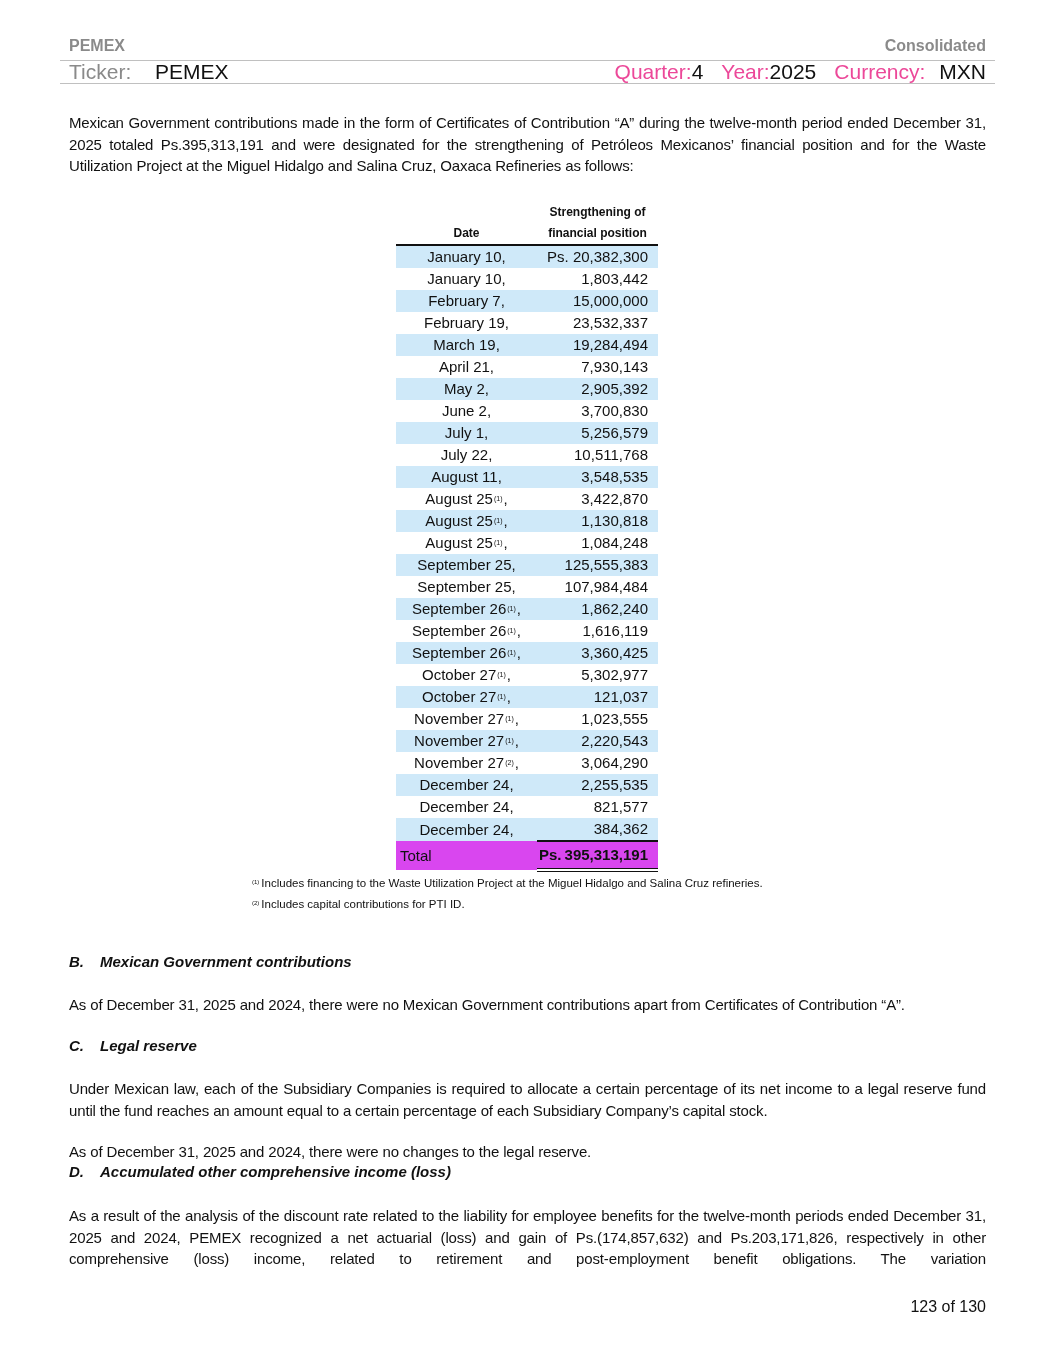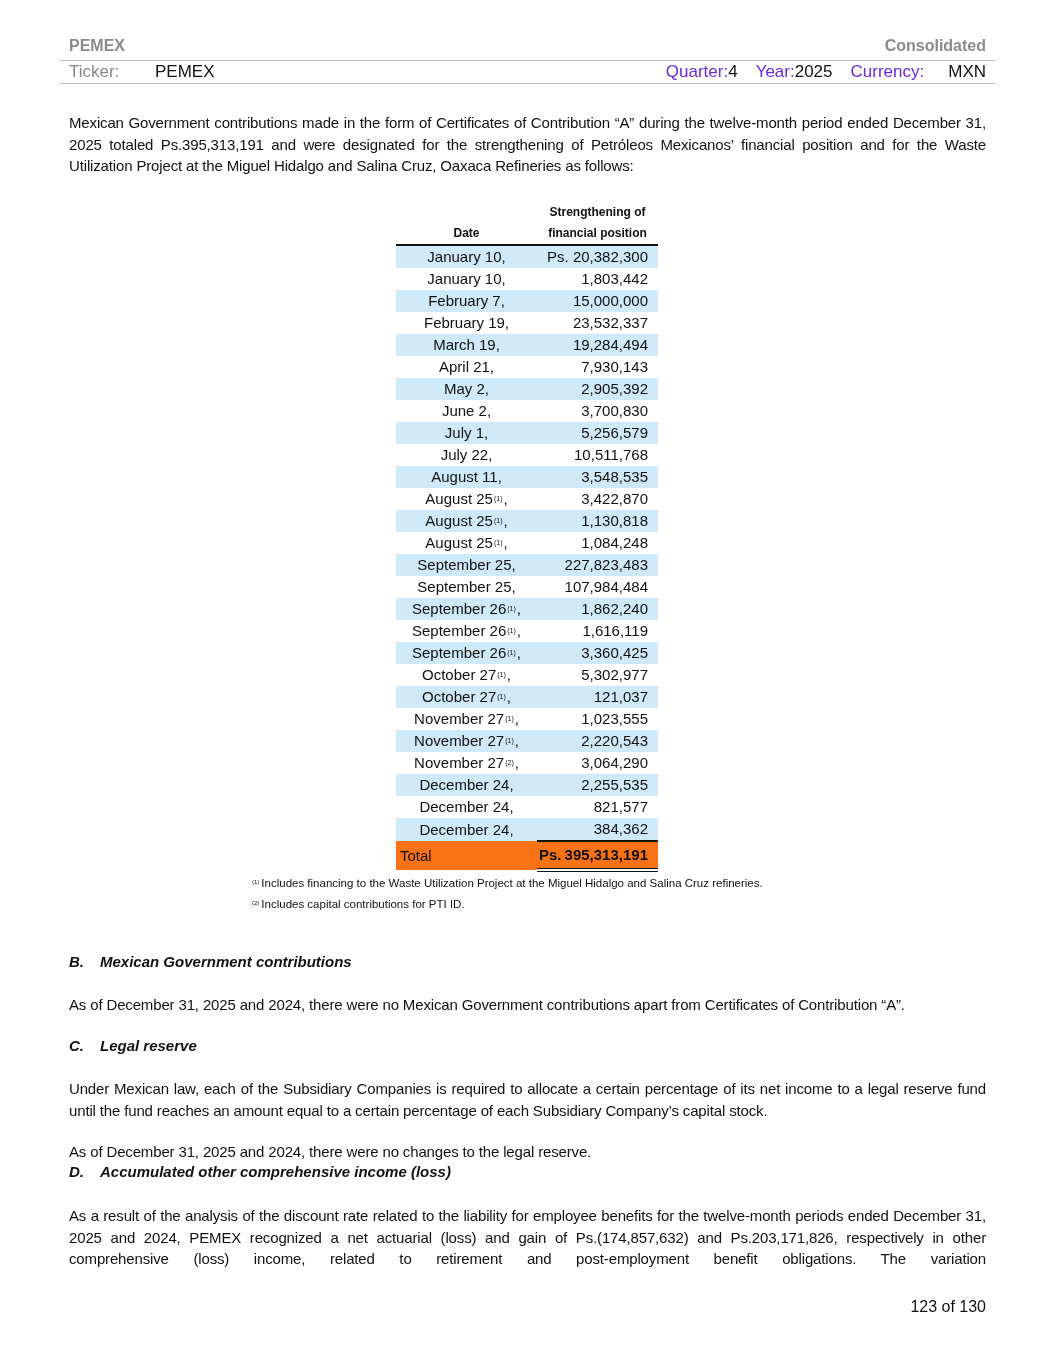--- a/index.html
+++ b/index.html
@@ -8,29 +8,29 @@
 
     .hdr1 {
       position: absolute; left: 69px; top: 37px; width: 917px; height: 22px;
       font-family: "Liberation Sans", sans-serif; font-weight: bold; font-size: 16px; color: #8a8a8a;
     }
     .hdr1 .left { position: absolute; left: 0; top: 0; }
     .hdr1 .right { position: absolute; right: 0; top: 0; }
     .hdr-line1 { position: absolute; left: 60px; top: 60px; width: 935px; height: 0; border-top: 1.5px solid #c0c0c0; }
     .hdr2 {
       position: absolute; left: 69px; top: 61px; width: 917px; height: 22px;
-      font-family: "Liberation Sans", sans-serif; font-size: 17px; color: #8a8a8a; line-height: 22px;
+      font-family: "Liberation Sans", sans-serif; font-size: 21px; color: #8a8a8a; line-height: 22px;
     }
     .hdr2 .ticker-label { position: absolute; left: 0; }
     .hdr2 .ticker-val { position: absolute; left: 86px; color: #111; }
     .hdr2 .rightgrp { position: absolute; right: 0; top: 0; white-space: nowrap; }
     .hdr2 .rightgrp span { margin-left: 0; }
-    .hdr2 .lbl { color: #6d28d9; }
+    .hdr2 .lbl { color: #ec4899; }
     .hdr2 .val { color: #111; margin-left: 18px; margin-right: 18px; }
-    .hdr2 .val.last { margin-right: 0; margin-left: 24px; }
+    .hdr2 .val.last { margin-right: 0; margin-left: 14px; }
     .hdr-line2 { position: absolute; left: 60px; top: 83px; width: 935px; height: 0; border-top: 1.5px solid #c0c0c0; }
 
     .para {
       position: absolute; left: 69px; width: 917px;
       font-family: "Liberation Sans", sans-serif; font-size: 15px; color: #111; line-height: 21.5px;
       text-align: justify; text-align-last: left; letter-spacing: -0.15px;
     }
     .para.justify-all { text-align-last: justify; }
 
     .contrib-table {
@@ -43,21 +43,21 @@
     }
     .contrib-table th.date-h { width: 141px; text-align: center; }
     .contrib-table th.amt-h { width: 121px; text-align: center; }
     .contrib-table thead tr { border-bottom: 2px solid #111; }
     .contrib-table td { font-size: 15px; height: 22px; line-height: 22px; padding: 0; }
     .contrib-table td.date { text-align: center; }
     .contrib-table td.amt { text-align: right; padding-right: 10px; position: relative; }
     .contrib-table td.amt .cur { position: absolute; left: 10px; }
     .contrib-table tr.shade td { background: #cfe9f9; }
     .contrib-table sup { font-size: 7px; vertical-align: 3px; margin: 0 1px; }
-    .contrib-table tr.total td { height: 26px; line-height: 26px; background: #f97316; margin-left: 46px; }
+    .contrib-table tr.total td { height: 26px; line-height: 26px; background: #d946ef; margin-left: 46px; }
     .contrib-table tr.total td.date { text-align: left; padding-left: 4px; }
     .contrib-table tr.total td.amt { font-weight: bold; border-top: 2px solid #111; border-bottom: 4px double #111; }
     .contrib-table tr.total td.amt .cur { left: 2px; }
 
     .footnotes {
       position: absolute; left: 252px; top: 872px; width: 700px;
       font-family: "Liberation Sans", sans-serif; font-size: 11.5px; color: #111; line-height: 20px;
     }
     .footnotes sup { font-size: 6px; vertical-align: 3px; margin-right: 2px; }
 
@@ -152,21 +152,21 @@
         <tr class="shade">
           <td class="date"><span>August 25</span><sup>(1)</sup>,</td>
           <td class="amt"><span>1,130,818</span></td>
         </tr>
         <tr>
           <td class="date"><span>August 25</span><sup>(1)</sup>,</td>
           <td class="amt"><span>1,084,248</span></td>
         </tr>
         <tr class="shade">
           <td class="date"><span>September 25,</span></td>
-          <td class="amt"><span>227,823,483</span></td>
+          <td class="amt"><span>125,555,383</span></td>
         </tr>
         <tr>
           <td class="date"><span>September 25,</span></td>
           <td class="amt"><span>107,984,484</span></td>
         </tr>
         <tr class="shade">
           <td class="date"><span>September 26</span><sup>(1)</sup>,</td>
           <td class="amt"><span>1,862,240</span></td>
         </tr>
         <tr>

